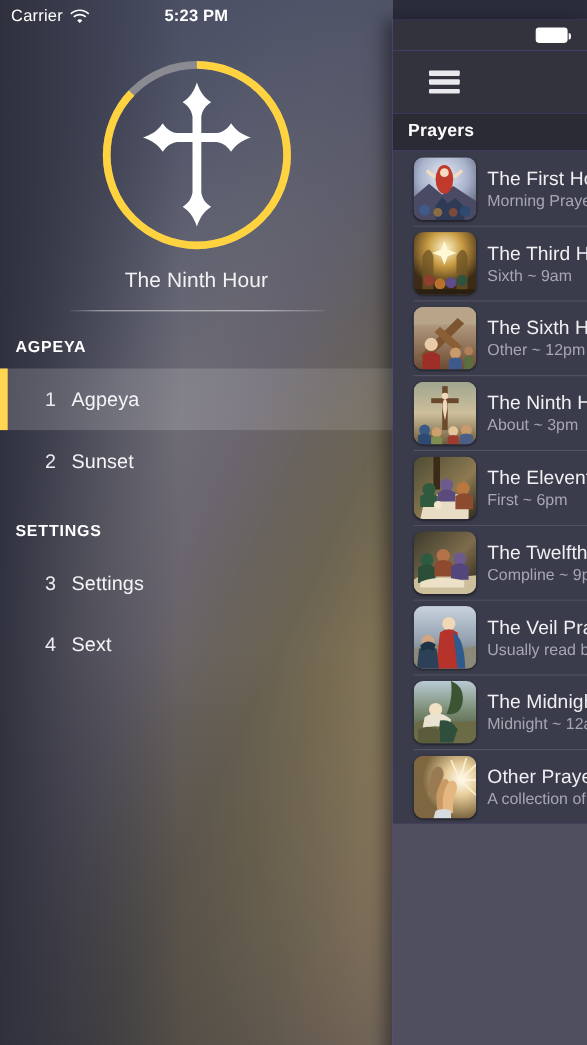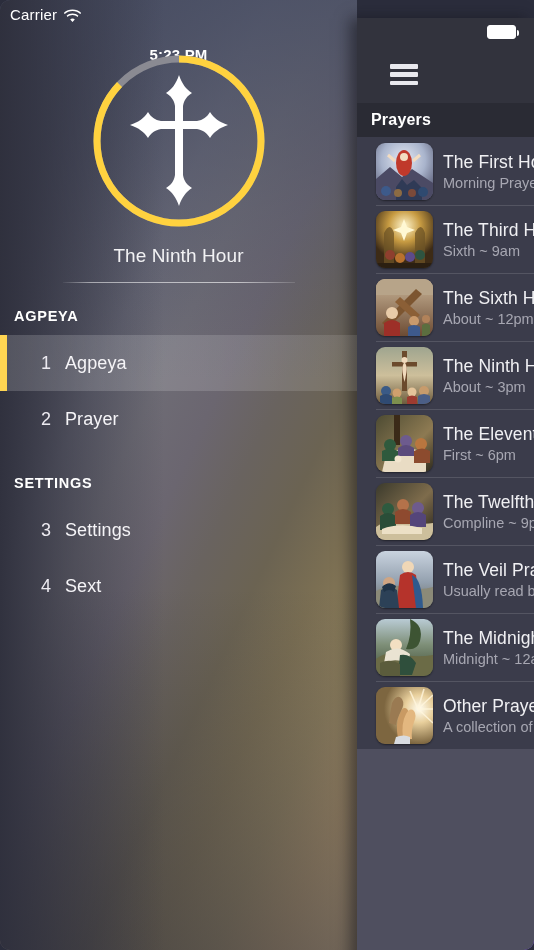--- a/index.html
+++ b/index.html
@@ -3,21 +3,21 @@
 <meta charset="utf-8">
 <title>Agpeya</title>
 <style>
   * { margin:0; padding:0; box-sizing:border-box; }
   html,body{ width:534px; height:950px; overflow:hidden; }
   body{
     font-family:"Liberation Sans", sans-serif;
     background:#2b2d3c;
     -webkit-font-smoothing:antialiased;
   }
-  #screen{ position:relative; width:534px; height:950px; overflow:hidden;border-radius:10px; }
+  #screen{ position:relative; width:534px; height:950px; overflow:hidden; }
 
   
   #menu-panel{
     position:absolute; left:0; top:0; width:357px; height:950px;
     background:
       linear-gradient(115deg,
         #404252 0%,
         #4a4b5b 14%,
         #5d5e6d 26%,
         #6a6a77 34%,
@@ -46,21 +46,21 @@
   
   .statusbar{
     height:28px; display:flex; align-items:center;
     padding:0 10px; position:relative;
   }
   .sb-left{ display:flex; align-items:center; gap:7px; }
   .sb-carrier{ color:#fff; font-size:15px; letter-spacing:.2px; }
   .sb-time{
     position:absolute; left:0; right:0; top:0; height:28px;
     display:flex; align-items:center; justify-content:center;
-    color:#fff; font-size:15px; font-weight:bold; letter-spacing:.2px;margin-top:40px;
+    color:#fff; font-size:15px; font-weight:bold; letter-spacing:.2px;
   }
   .wifi{ width:17px; height:13px; position:relative; }
 
   
   .logo-wrap{
     margin:23px auto 0; width:180px; height:180px; position:relative;
   }
   .ring-svg{ position:absolute; left:0; top:0; }
   .cross{
     position:absolute; left:0; top:0; width:180px; height:180px;
@@ -205,21 +205,21 @@
 
       <div class="section-head">AGPEYA</div>
       <div class="menu-list">
         <div class="menu-row selected">
           <span class="accent"></span>
           <span class="row-num">1</span>
           <span class="row-label">Agpeya</span>
         </div>
         <div class="menu-row">
           <span class="row-num">2</span>
-          <span class="row-label">Prayer</span>
+          <span class="row-label">Sunset</span>
         </div>
       </div>
 
       <div class="section-head second">SETTINGS</div>
       <div class="menu-list">
         <div class="menu-row">
           <span class="row-num">3</span>
           <span class="row-label">Settings</span>
         </div>
         <div class="menu-row">
@@ -321,21 +321,21 @@
           <circle cx="16" cy="34" r="6" fill="#e8cba8"></circle>
           <path d="M8 44 q8 -6 16 0 v13 H8z" fill="#9d2f28"></path>
           <circle cx="38" cy="42" r="5" fill="#c99a6c"></circle>
               <path d="M32 48 q6 -4 12 0 v9 H32z" fill="#3e5a8c"></path>
           <circle cx="50" cy="40" r="4" fill="#b1825a"></circle>
               <path d="M46 46 q4 -3 8 0 v11 H46z" fill="#5b6e3f"></path>
           </svg>
         </div>
         <div class="p-text">
           <div class="p-title">The Sixth Hour</div>
-          <div class="p-sub">About ~ 12pm</div>
+          <div class="p-sub">Other ~ 12pm</div>
         </div>
       </div>
 
       <div class="p-row">
         <div class="p-thumb">
           <svg viewBox="0 0 57 57">
               <defs>
                 <linearGradient id="g4" x1="0" y1="0" x2="0" y2="1">
                   <stop offset="0%" stop-color="#9fa58f"></stop>
                   <stop offset="50%" stop-color="#cdbf9b"></stop>

